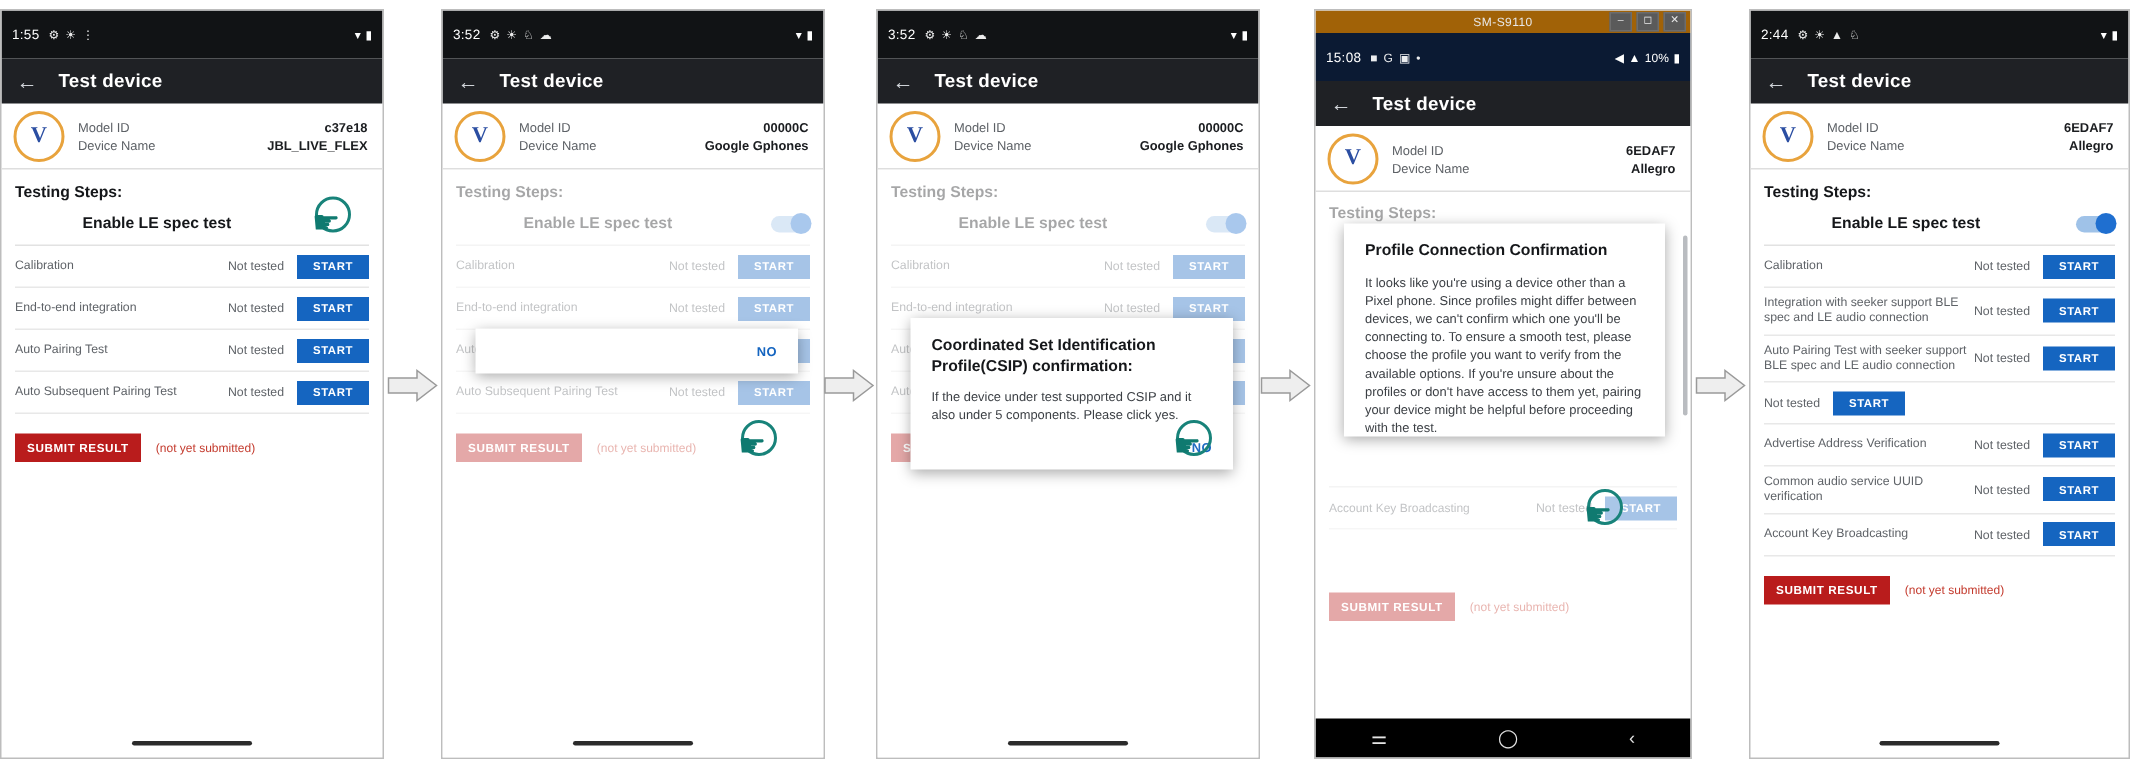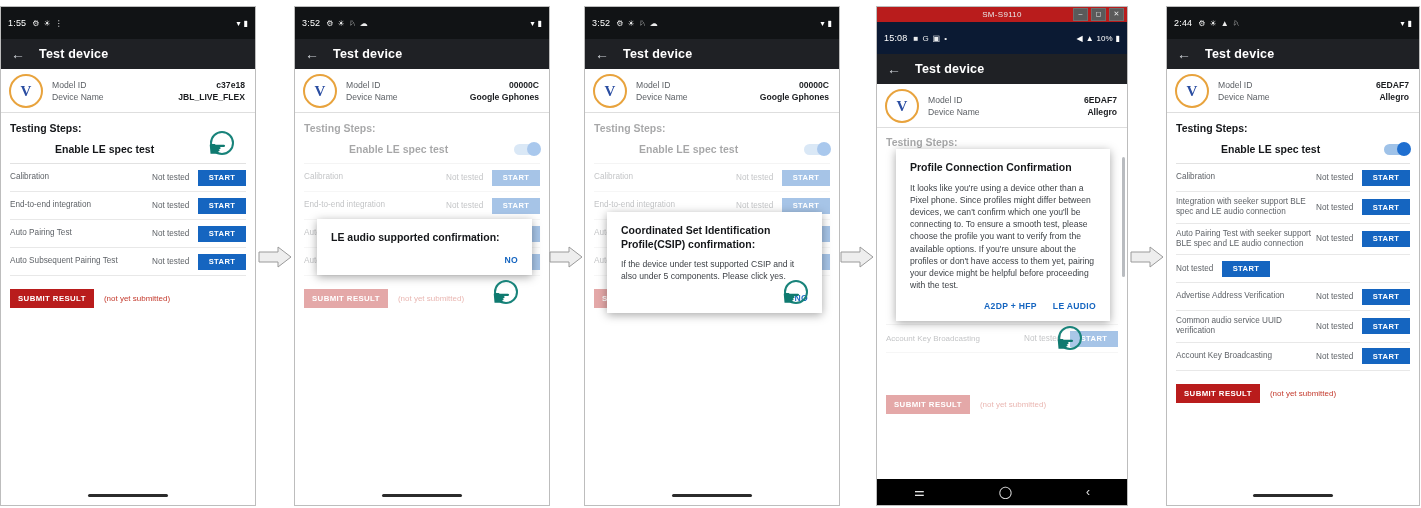--- a/index.html
+++ b/index.html
@@ -48,21 +48,21 @@
     box-sizing: border-box;
   }
   .statusbar .clock { margin-right: 6px; letter-spacing: 0.2px; }
   .statusbar .sicons { display: flex; gap: 4px; font-size: 8px; opacity: .92; }
   .statusbar .spacer { flex: 1; }
   .statusbar .right { display: flex; gap: 3px; font-size: 8px; }
 
   
   .winbar {
     height: 15px;
-    background: #b91c1c;
+    background: #a16207;
     color: #e8e8e8;
     font-size: 8px;
     display: flex;
     align-items: center;
     justify-content: center;
     position: relative;
   }
   .winbar .wtitle { font-size: 8px; letter-spacing: .3px; }
   .winbar .wbtns {
     position: absolute;
@@ -500,21 +500,20 @@
           <span class="btn-start">START</span>
         </div>
       </div>
       <div class="submitrow">
         <span class="btn-submit">SUBMIT RESULT</span>
         <span class="notsub">(not yet submitted)</span>
       </div>
       <div class="dim"></div>
     </div>
     <div class="dialog" style="left:22px; top:212px; width:215px;">
-      <div class="dtitle">LE audio supported confirmation:</div>
       <div class="dactions">
         <span class="daction">NO</span>
       </div>
     </div>
     <div class="homebar"></div>
   </div>
   <div class="hand" style="left:492px; top:280px;">
     <div class="ring"></div>
       <div class="glyph">☛</div>
   </div>
@@ -674,24 +673,20 @@
       <div class="submitrow" style="margin-top:42px;">
         <span class="btn-submit">SUBMIT RESULT</span>
         <span class="notsub">(not yet submitted)</span>
       </div>
       <div class="dim"></div>
     </div>
     <div class="scrollthumb"></div>
     <div class="dialog" style="left:19px; top:142px; width:214px;">
       <div class="dtitle">Profile Connection Confirmation</div>
       <div class="dbody">It looks like you're using a device other than a Pixel phone. Since profiles might differ between devices, we can't confirm which one you'll be connecting to. To ensure a smooth test, please choose the profile you want to verify from the available options. If you're unsure about the profiles or don't have access to them yet, pairing your device might be helpful before proceeding with the test.</div>
-      <div class="dactions">
-        <span class="daction">A2DP + HFP</span>
-        <span class="daction">LE AUDIO</span>
-      </div>
     </div>
     <div class="navbar">
       <span>⚌</span>
       <span>◯</span>
       <span>‹</span>
     </div>
   </div>
   <div class="hand" style="left:1056px; top:326px;">
     <div class="ring"></div>
       <div class="glyph">☛</div>

